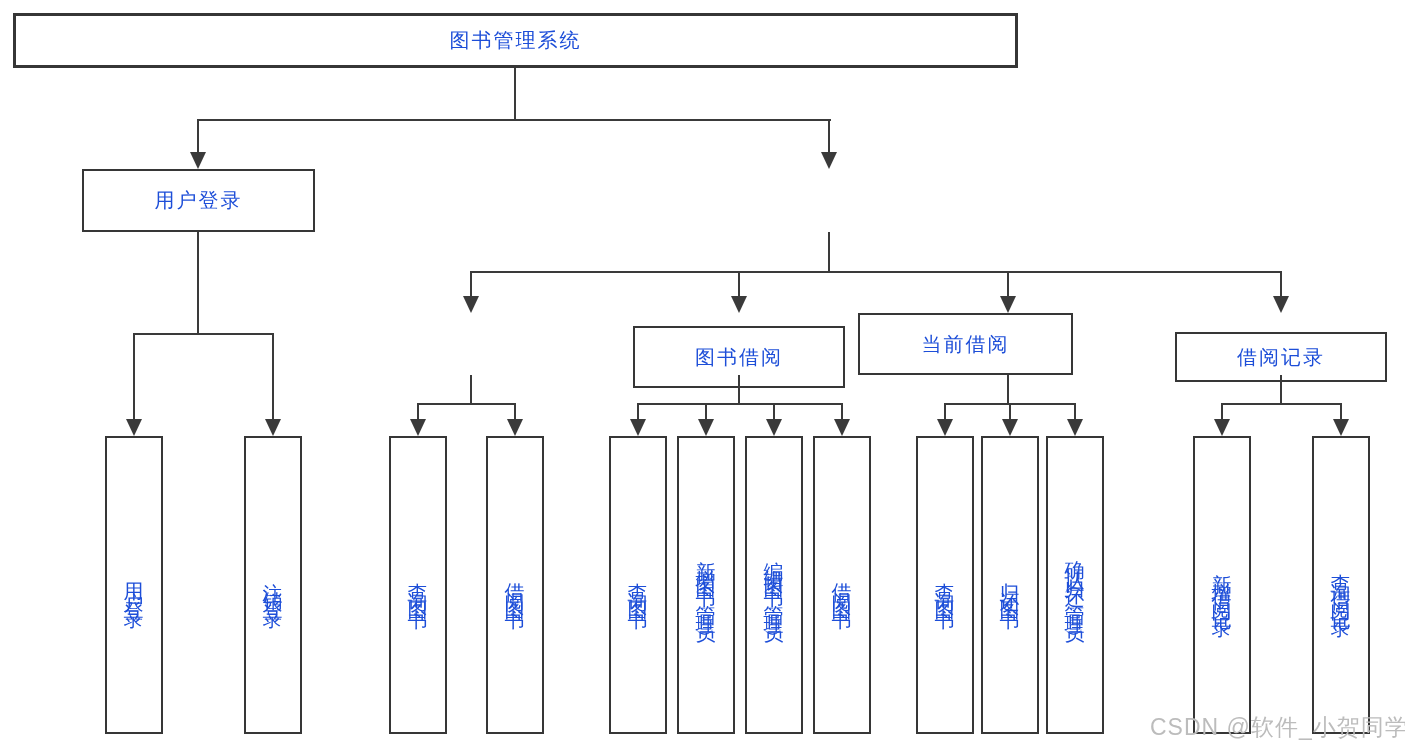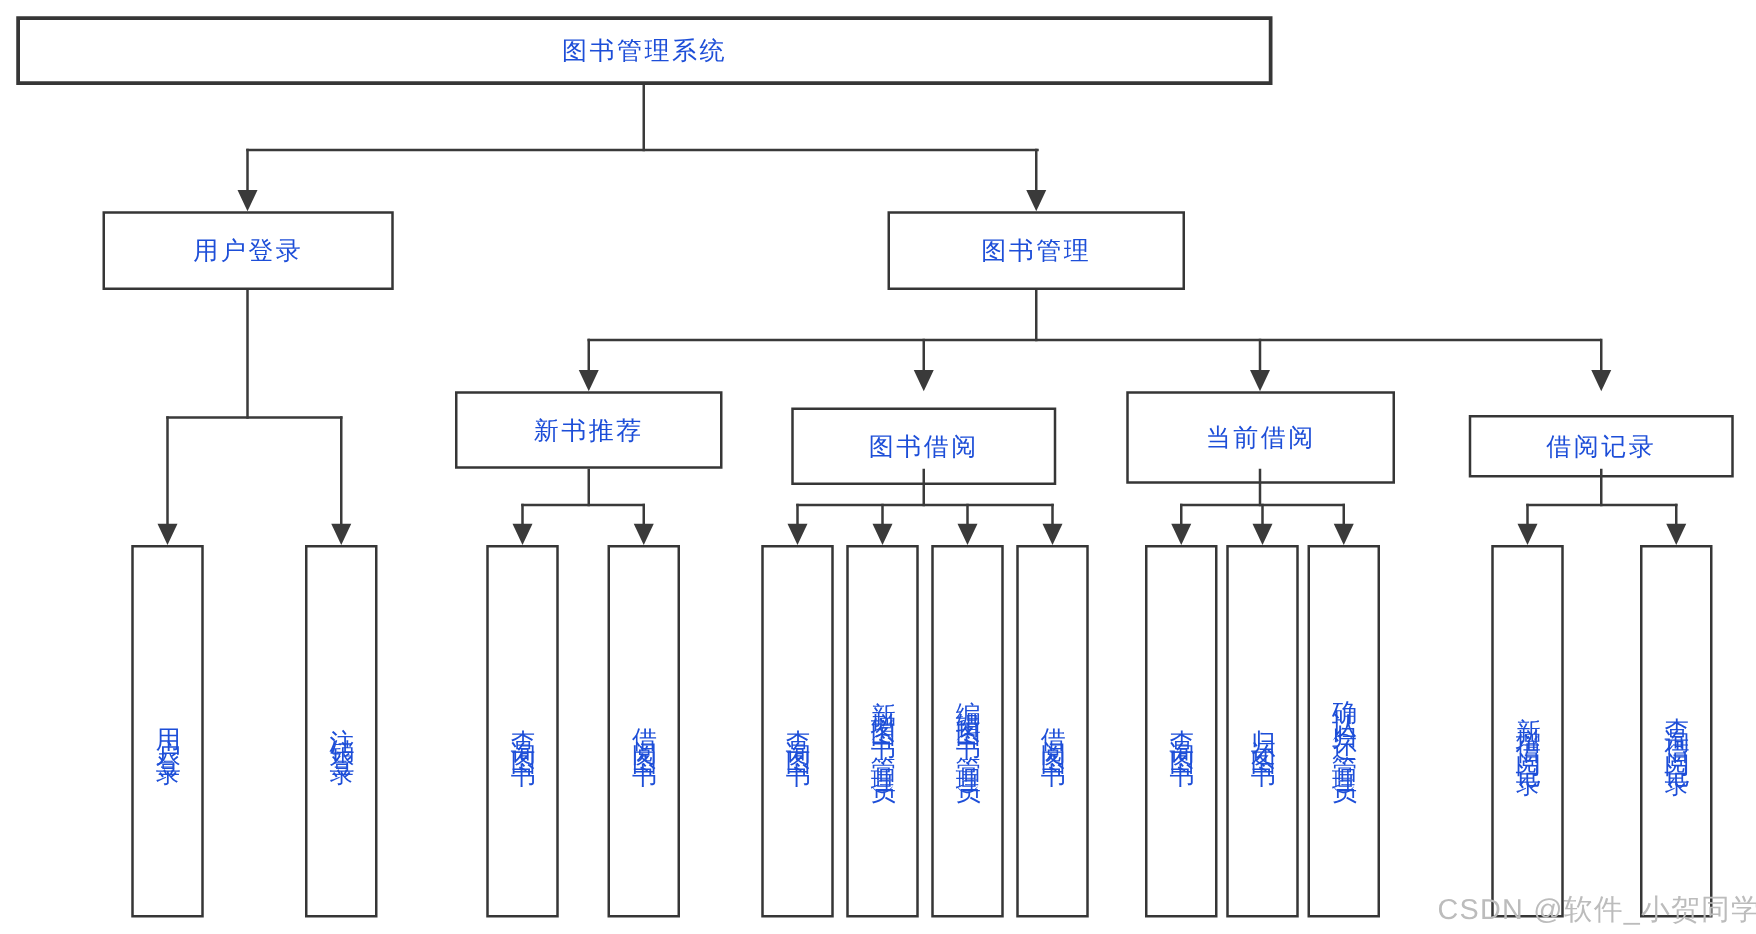--- a/index.html
+++ b/index.html
@@ -43,49 +43,43 @@
   <div class="vline" style="left:514px; top:68px; height:53px;"></div>
   <div class="hline" style="left:197px; top:119px; width:634px;"></div>
   <div class="vline" style="left:197px; top:119px; height:36px;"></div>
   <div class="arrow" style="left:190px; top:152px;"></div>
   <div class="vline" style="left:828px; top:119px; height:36px;"></div>
   <div class="arrow" style="left:821px; top:152px;"></div>
 
   <div class="box hbox" style="left:82px; top:169px; width:233px; height:63px;">
     <span>用户登录</span>
   </div>
-  <div class="box hbox" style="left:710px; top:169px; width:238px; height:63px;">
-    <span>图书管理</span>
-  </div>
 
   <div class="vline" style="left:197px; top:232px; height:103px;"></div>
   <div class="hline" style="left:133px; top:333px; width:141px;"></div>
   <div class="vline" style="left:133px; top:333px; height:88px;"></div>
   <div class="arrow" style="left:126px; top:419px;"></div>
   <div class="vline" style="left:272px; top:333px; height:88px;"></div>
   <div class="arrow" style="left:265px; top:419px;"></div>
 
   <div class="vline" style="left:828px; top:232px; height:41px;"></div>
   <div class="hline" style="left:470px; top:271px; width:811px;"></div>
   <div class="vline" style="left:470px; top:271px; height:27px;"></div>
   <div class="arrow" style="left:463px; top:296px;"></div>
   <div class="vline" style="left:738px; top:271px; height:27px;"></div>
   <div class="arrow" style="left:731px; top:296px;"></div>
   <div class="vline" style="left:1007px; top:271px; height:27px;"></div>
   <div class="arrow" style="left:1000px; top:296px;"></div>
   <div class="vline" style="left:1280px; top:271px; height:27px;"></div>
   <div class="arrow" style="left:1273px; top:296px;"></div>
 
-  <div class="box hbox" style="left:364px; top:313px; width:214px; height:62px;">
-    <span>新书推荐</span>
-  </div>
   <div class="box hbox" style="left:633px; top:326px; width:212px; height:62px;">
     <span>图书借阅</span>
   </div>
-  <div class="box hbox" style="left:901px; top:313px; width:215px; height:74px;align-items:center;">
+  <div class="box hbox" style="left:858px; top:313px; width:215px; height:62px;align-items:center;">
     <span>当前借阅</span>
   </div>
   <div class="box hbox" style="left:1175px; top:332px; width:212px; height:50px;">
     <span>借阅记录</span>
   </div>
 
   <div class="vline" style="left:470px; top:375px; height:30px;"></div>
   <div class="hline" style="left:417px; top:403px; width:99px;"></div>
   <div class="vline" style="left:417px; top:403px; height:18px;"></div>
   <div class="arrow" style="left:410px; top:419px;"></div>

